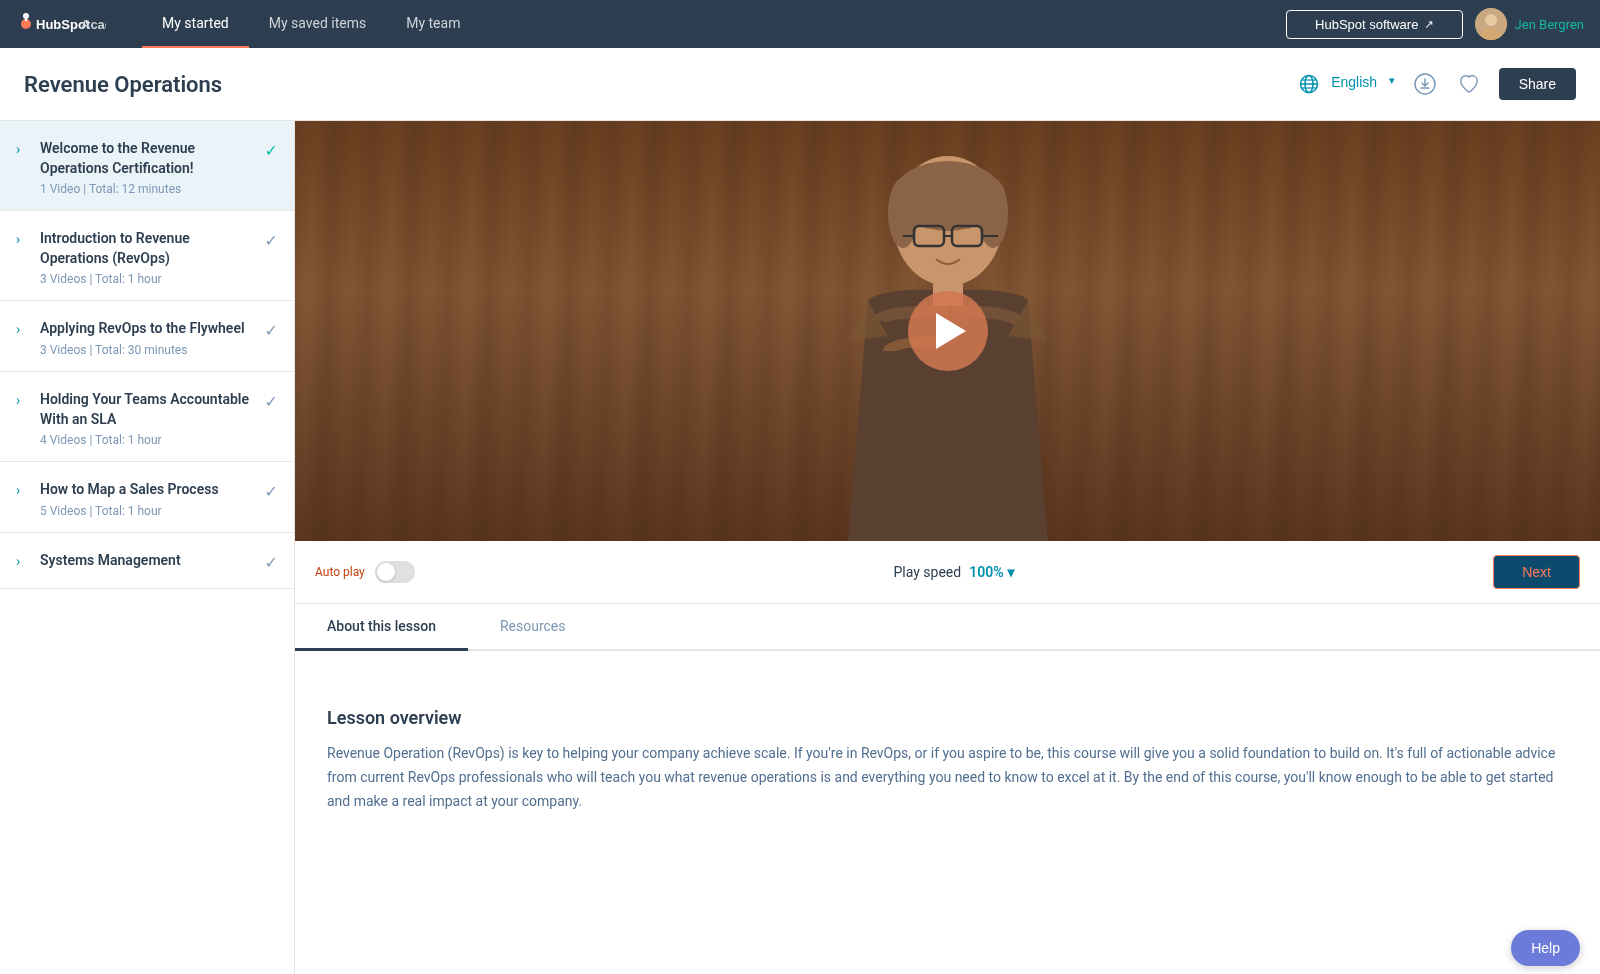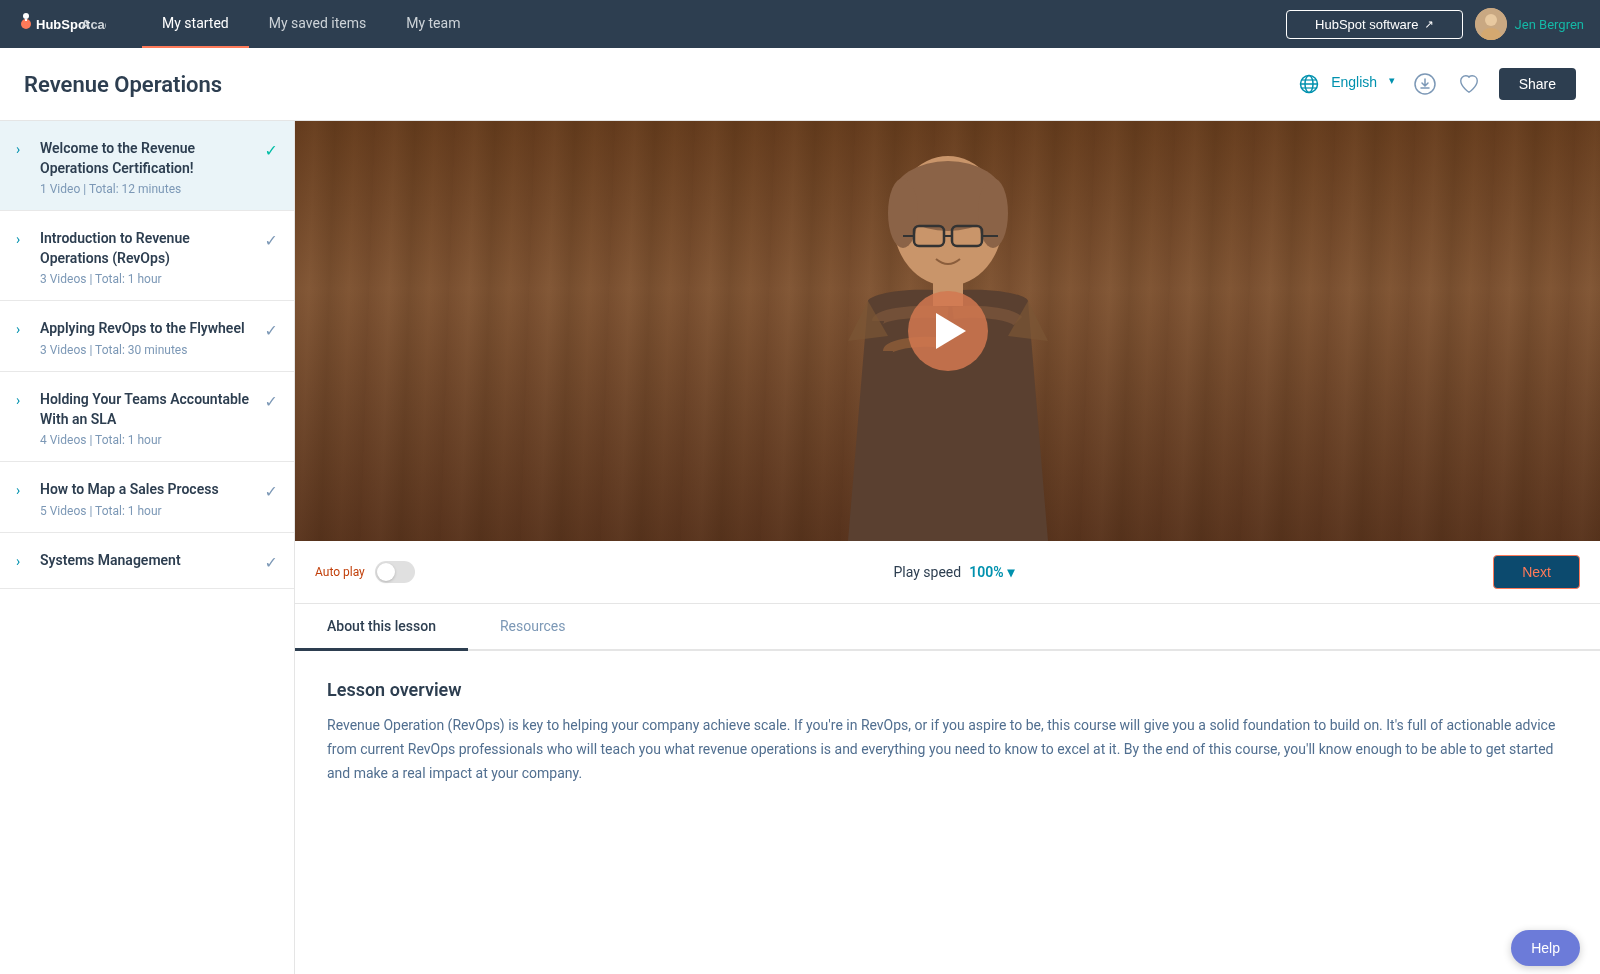--- a/index.html
+++ b/index.html
@@ -338,20 +338,21 @@
     .tab.active {
       color: #2d3e50;
       border-bottom: 3px solid #2d3e50;
       font-weight: 500;
     }
 
     
     .lesson-content {
       padding: 28px 32px;
       background: #fff;
+      margin-top: 28px;
     }
     .lesson-overview-title {
       font-size: 18px;
       font-weight: 600;
       color: #2d3e50;
       margin-bottom: 14px;
     }
     .lesson-overview-text {
       font-size: 14px;
       color: #516f90;

